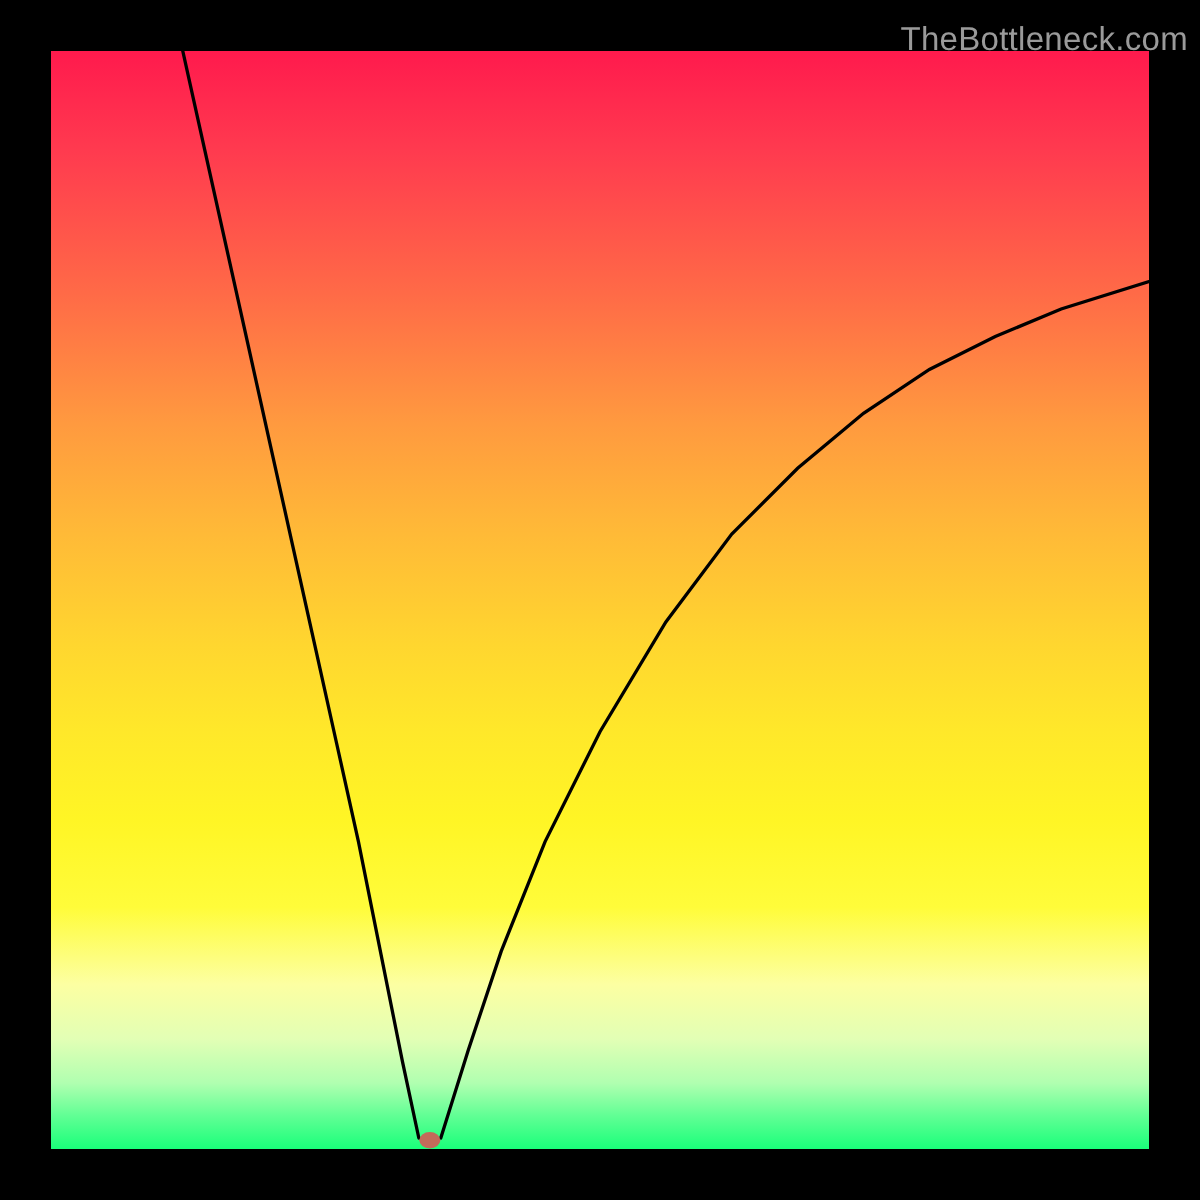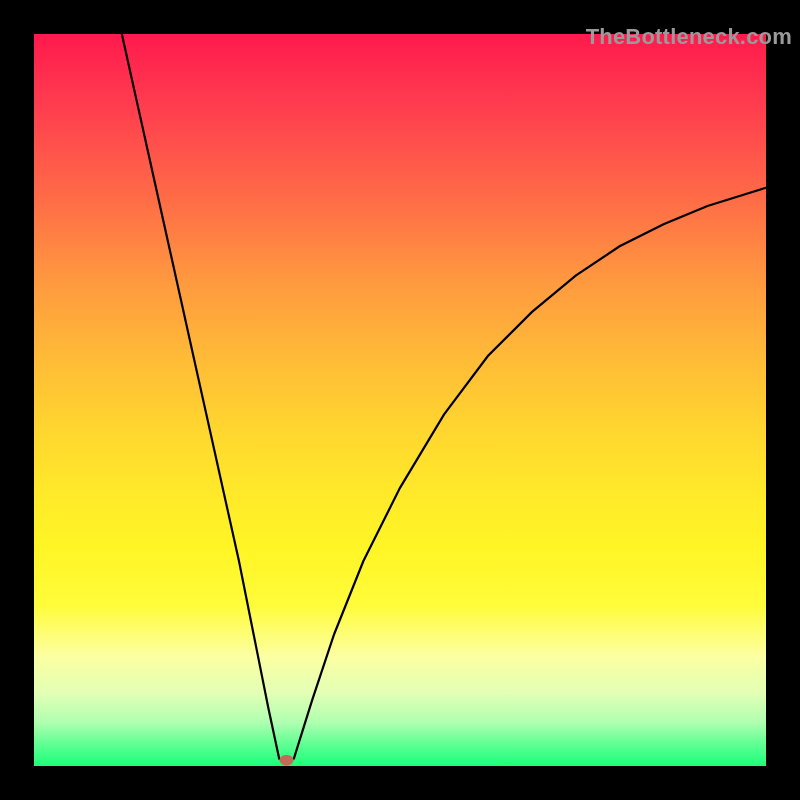--- a/index.html
+++ b/index.html
@@ -54,25 +54,25 @@
     stroke: #000;
     stroke-width: 2.2;
     stroke-linecap: round;
   }
   .marker {
     fill: #c36b5a;
     stroke: none;
   }
   .watermark {
     position: absolute;
-    top: 24px;
+    top: 13px;
     right: 8px;
     color: #9a9a9a;
     font-size: 22px;
-    font-weight: 700;
+    font-weight: 400;
     letter-spacing: 0.2px;
     user-select: none;
   }
 </style>
 </head>
 <body>
 
 <div class="frame">
   <div class="plot-area">
     <svg class="plot-svg" viewBox="0 0 732 732" preserveAspectRatio="none">

